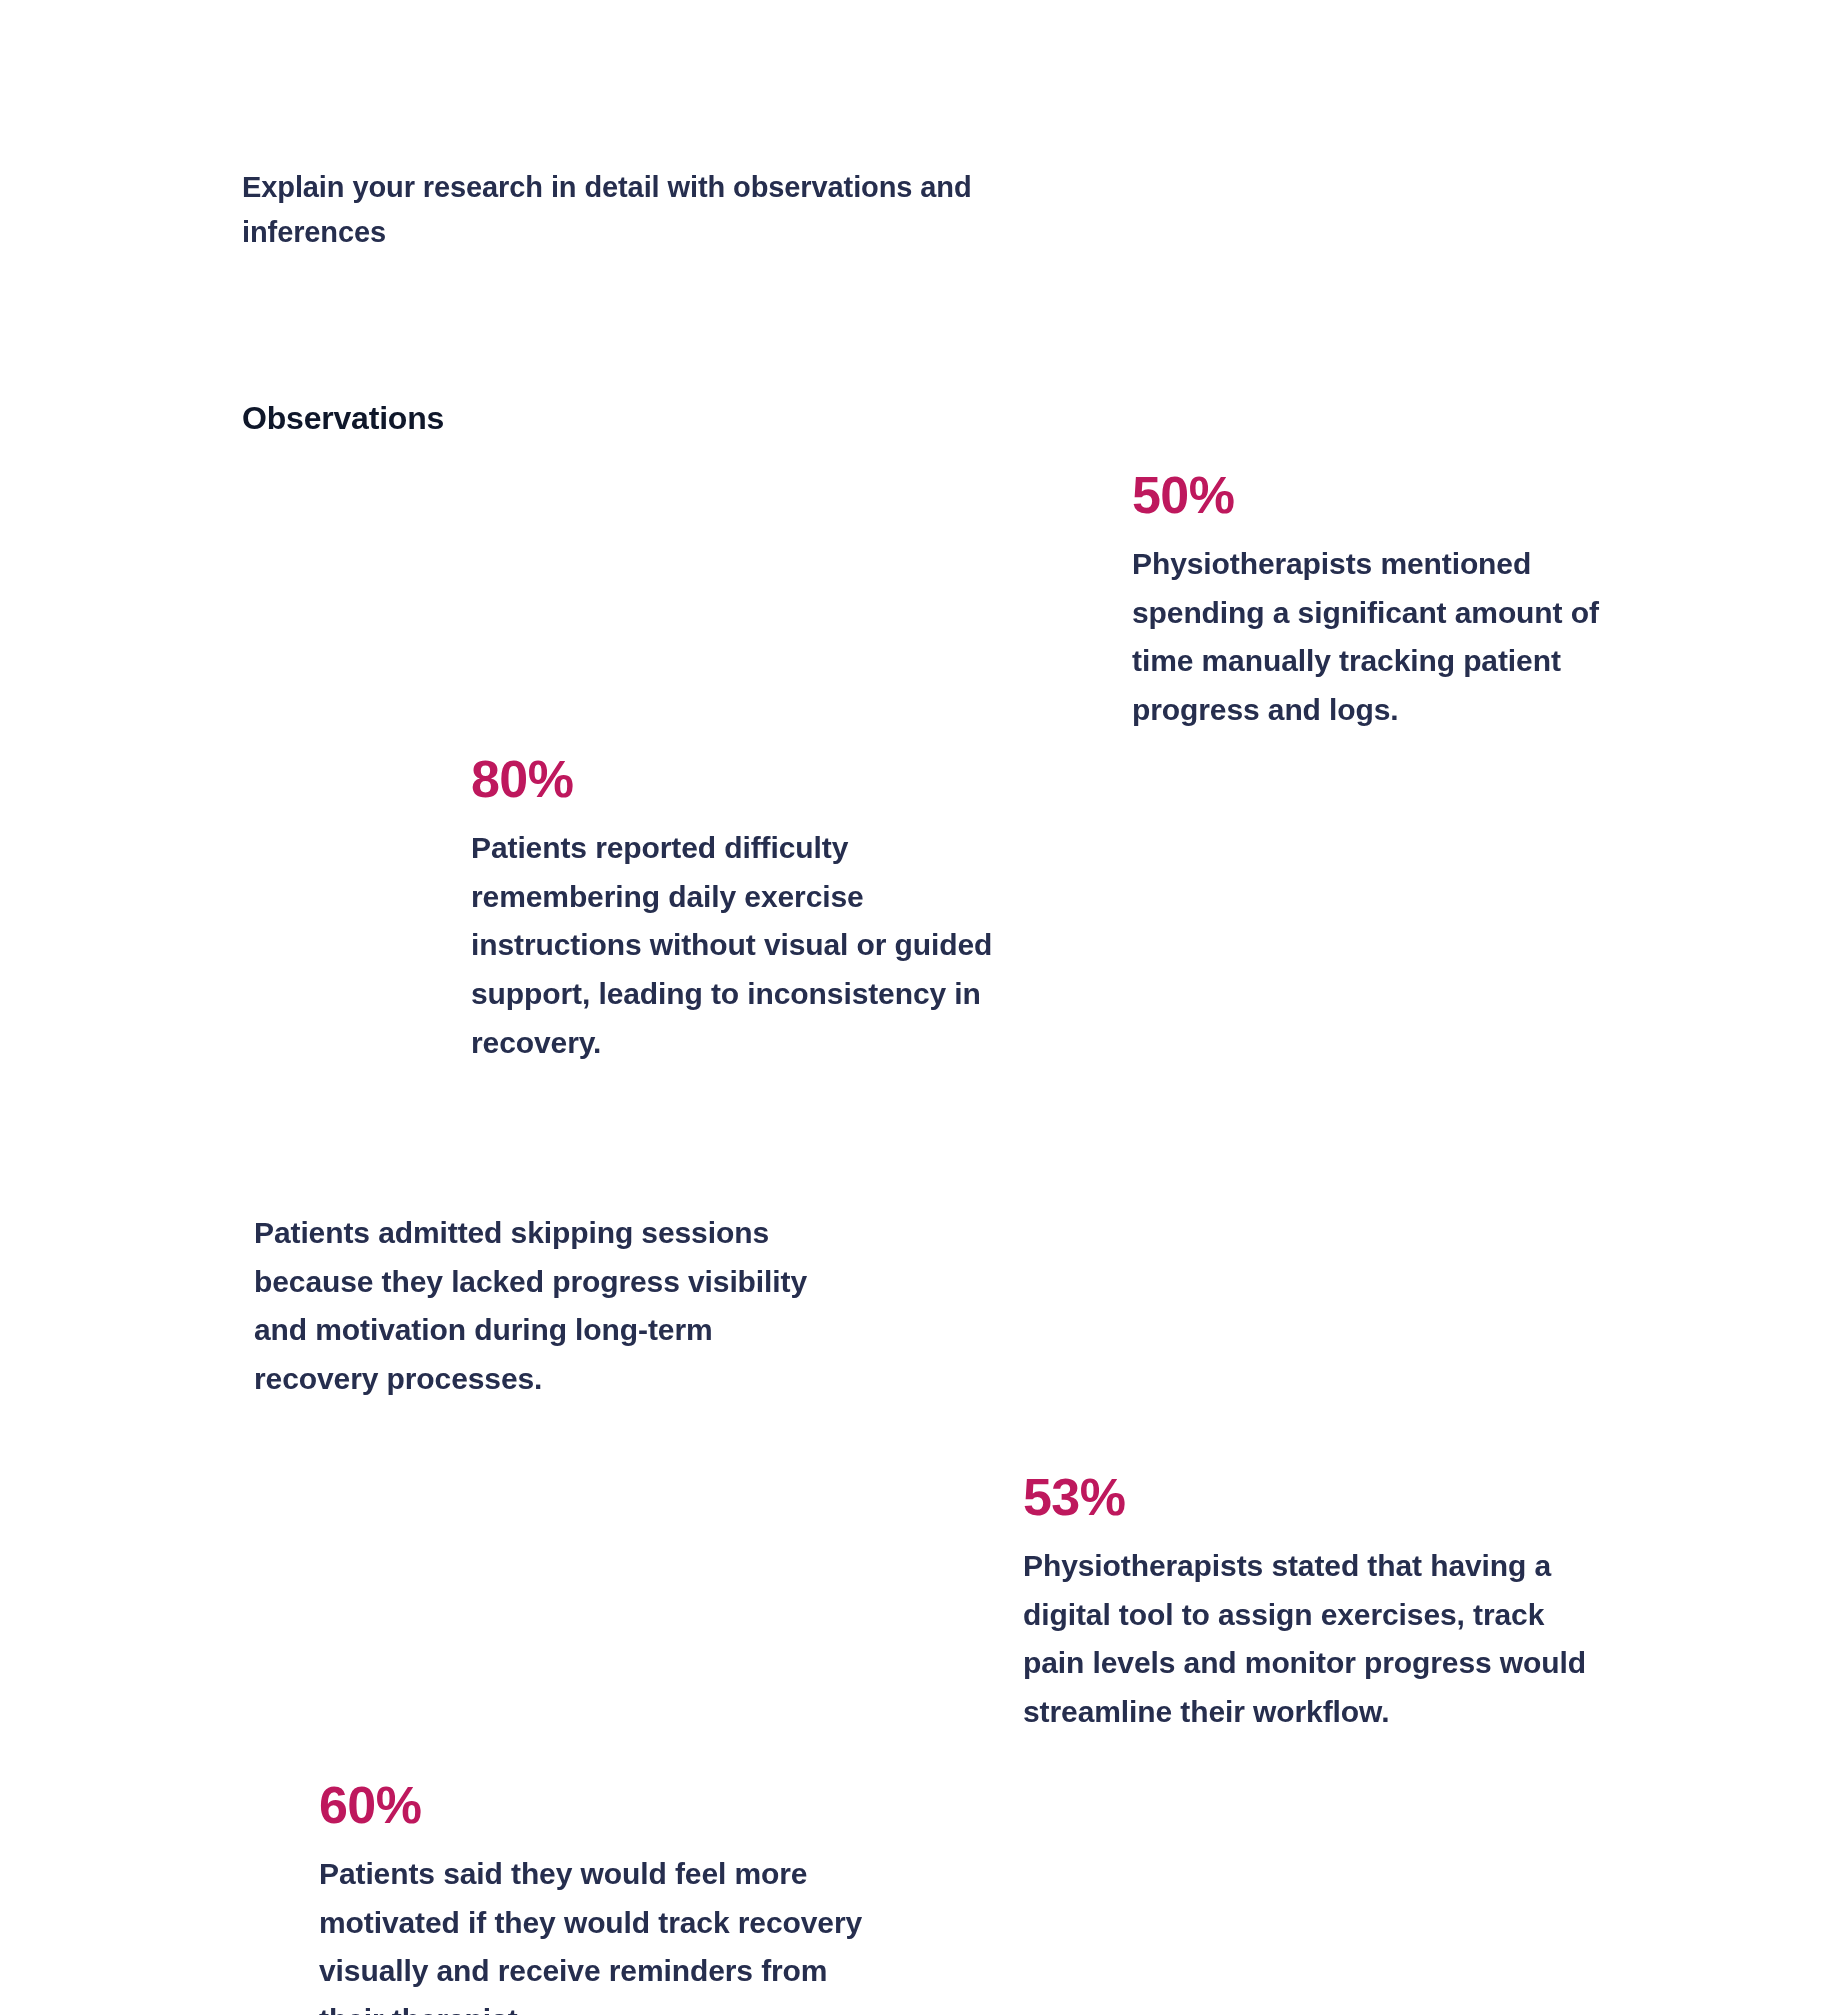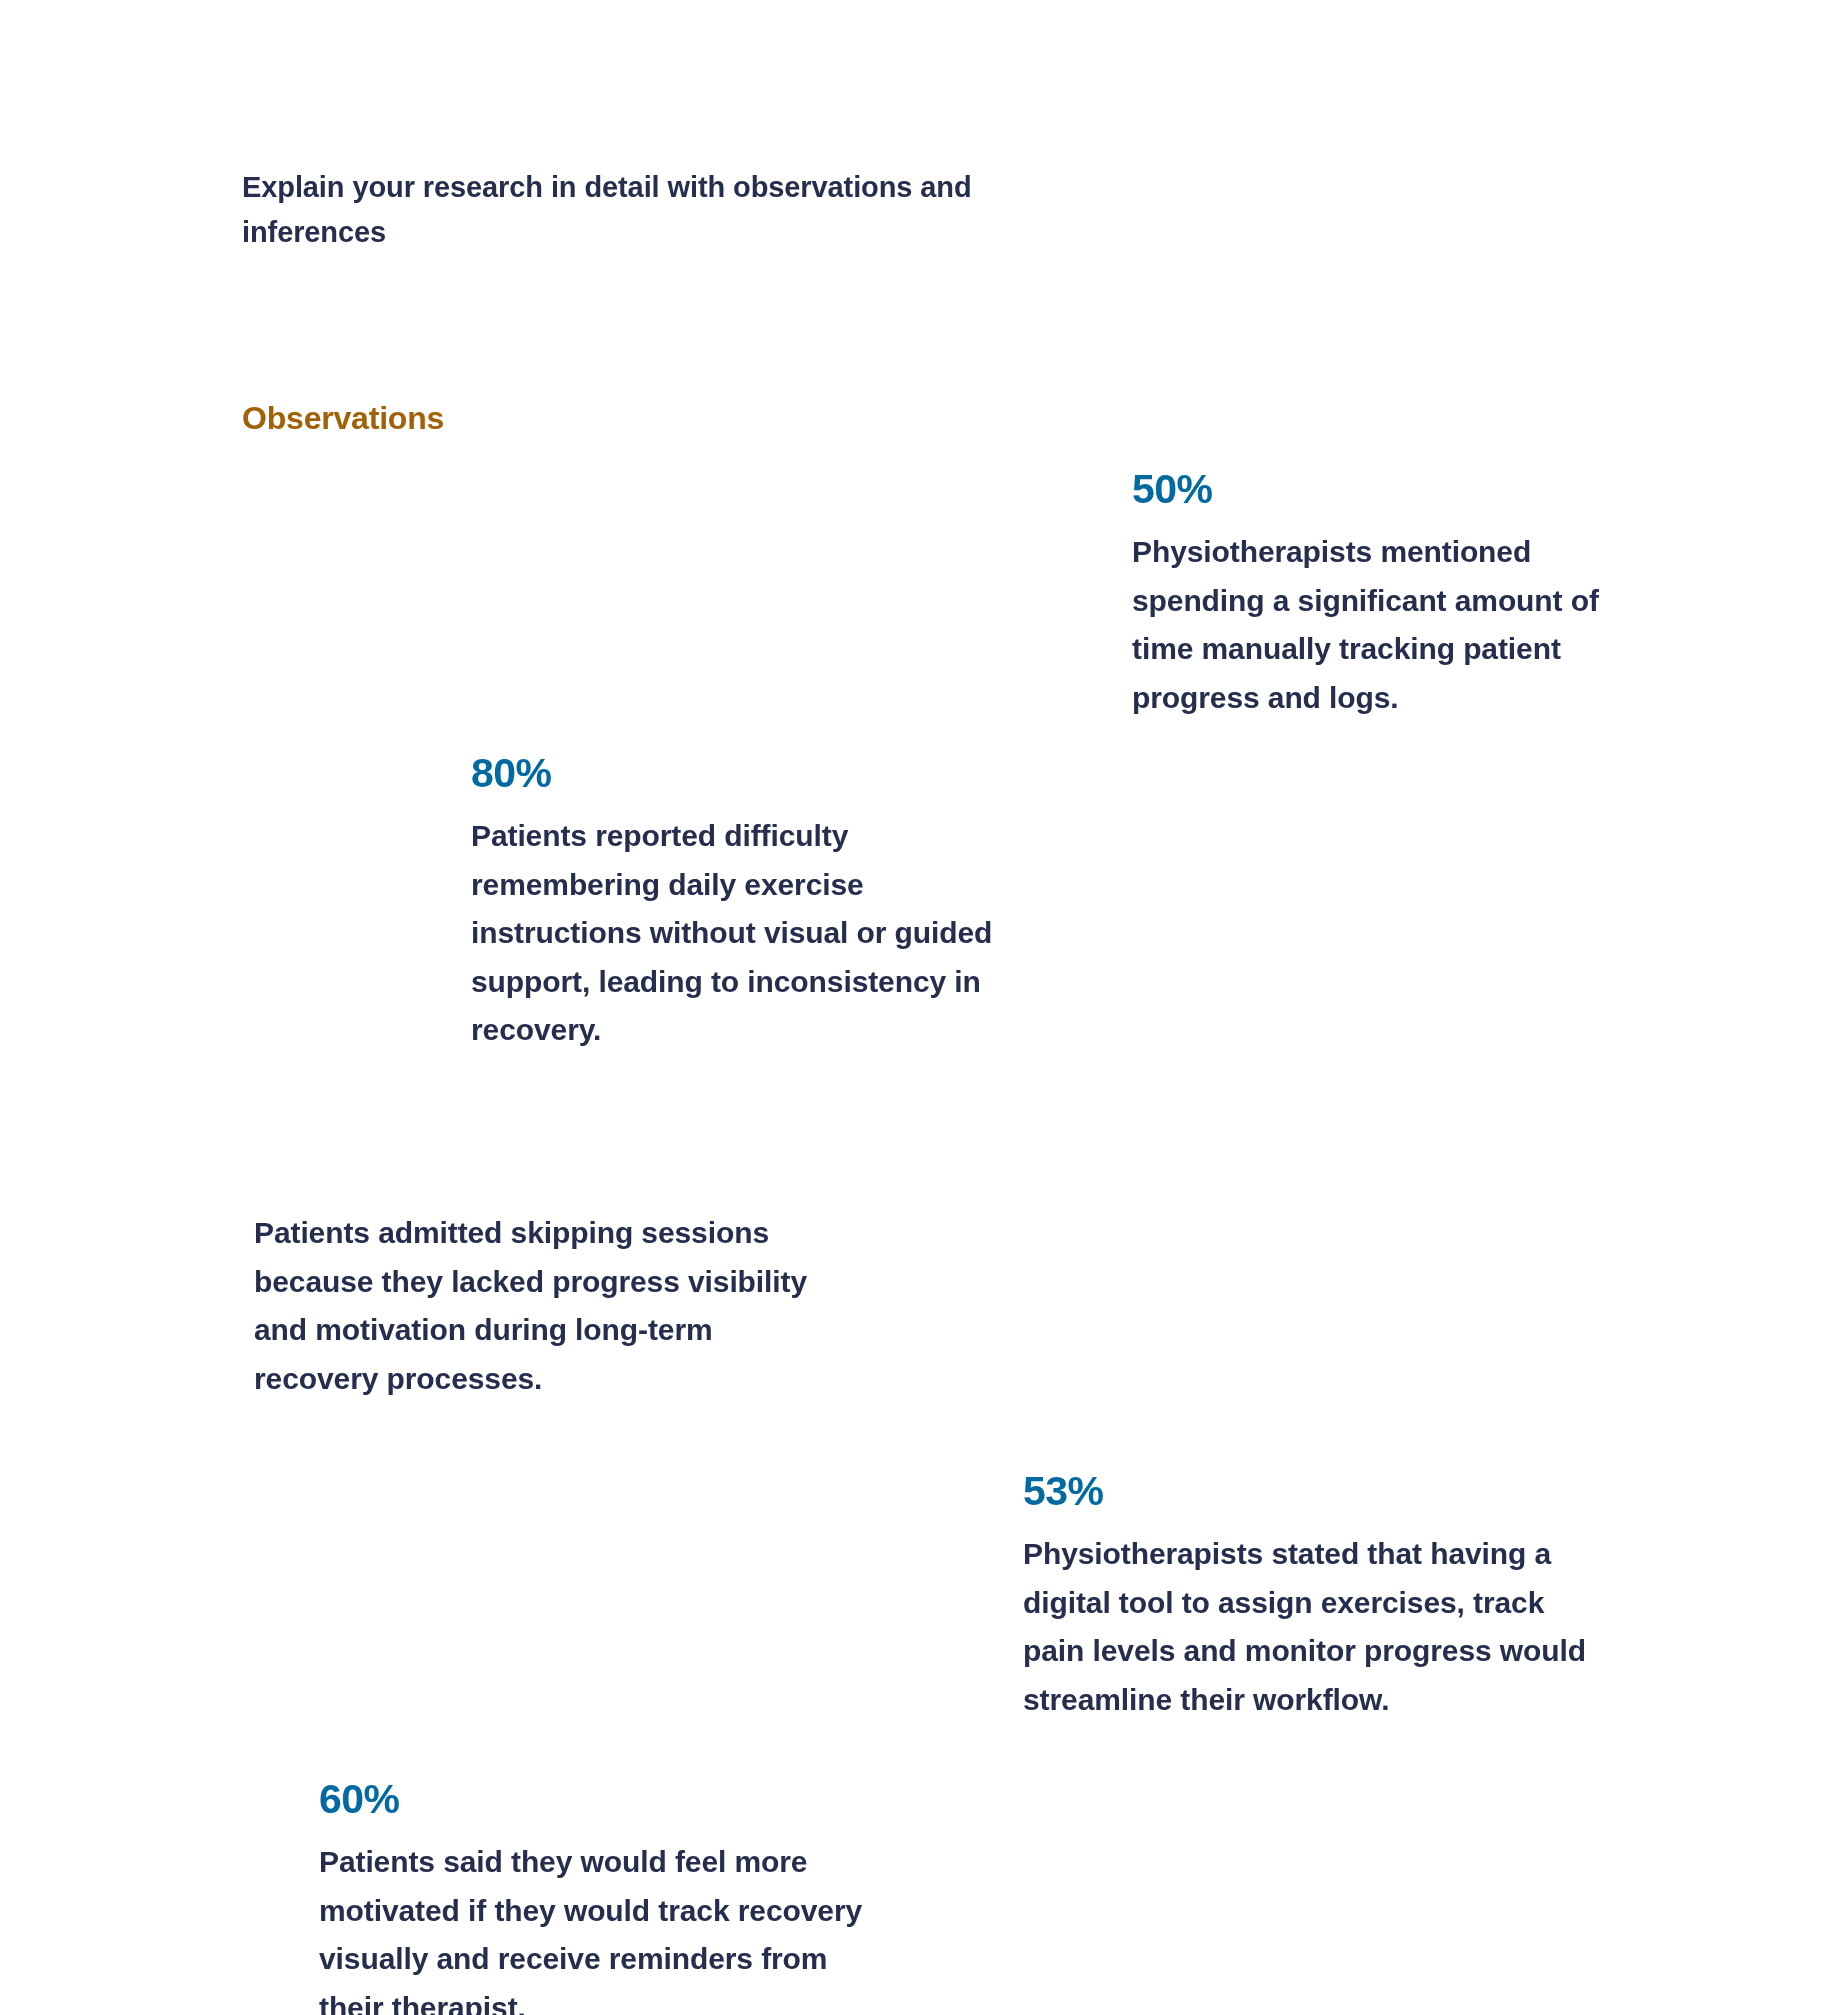--- a/index.html
+++ b/index.html
@@ -32,34 +32,34 @@
 
   
   #section-title {
     position:absolute;
     left:206px;
     top:363px;
     font-size:32px;
     font-weight:800;
     line-height:1.2;
     letter-spacing:-0.2px;
-    color:#a16207;
+    color:#0f172a;
   }
 
   
   .stat-block {
     position:absolute;
   }
 
   .stat-value {
-    font-size:41px;
+    font-size:52px;
     font-weight:800;
     line-height:1.1;
     letter-spacing:-0.6px;
-    color:#0369a1;
+    color:#be185d;
     margin-bottom:16px;
   }
 
   .stat-desc {
     font-size:30px;
     font-weight:600;
     line-height:1.62;
     letter-spacing:-0.1px;
     color:#262E4E;
   }

